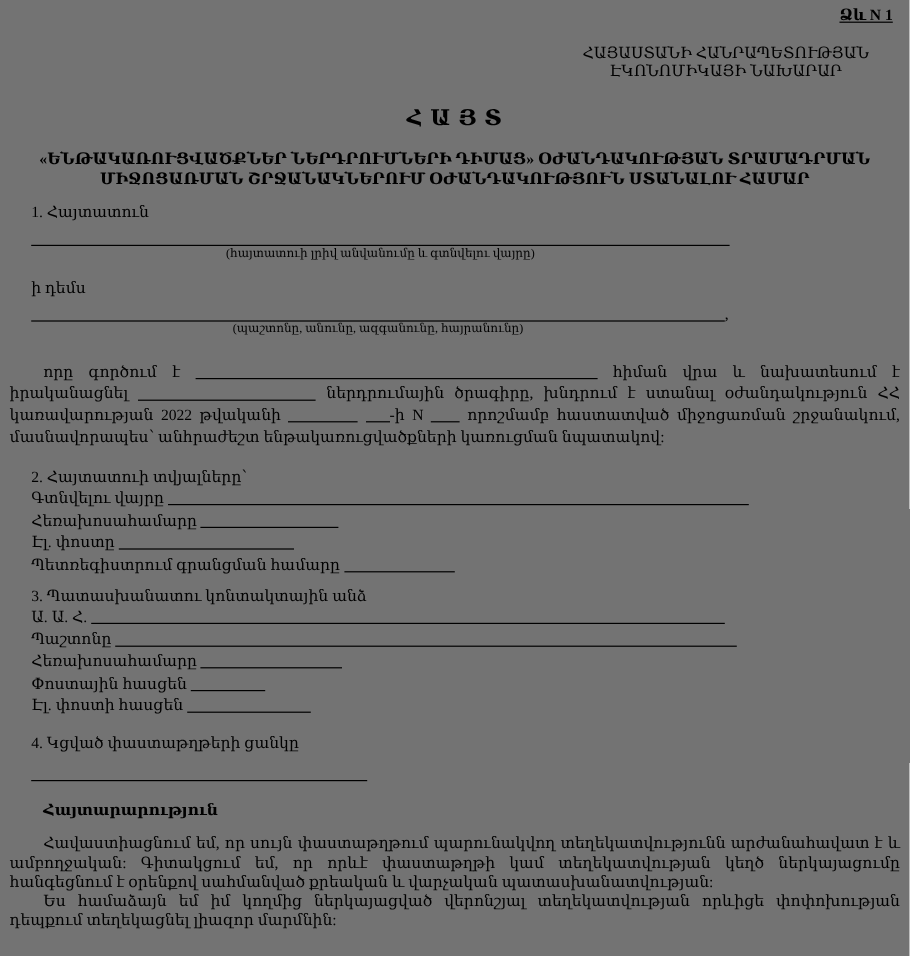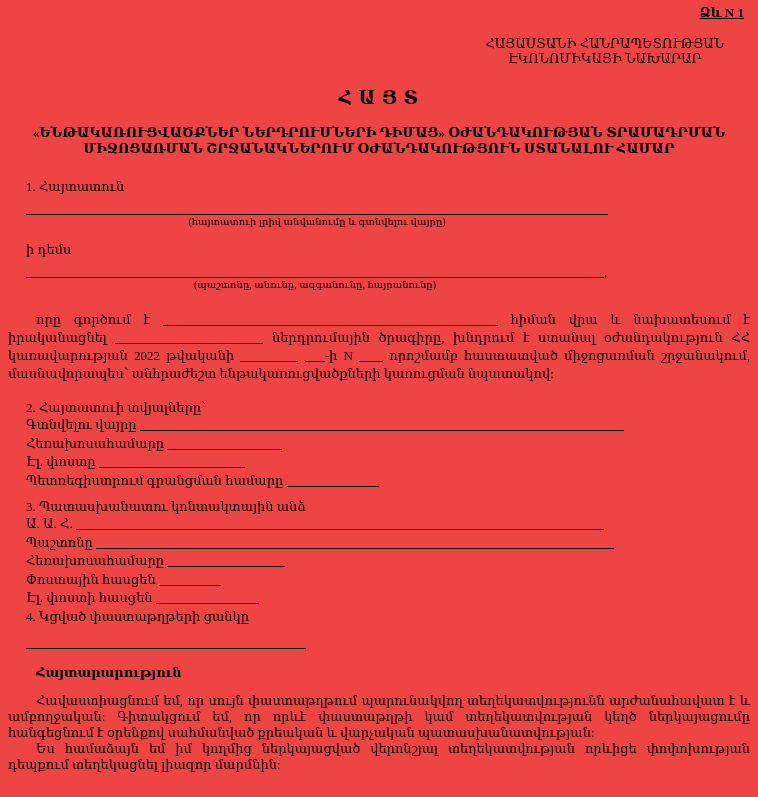--- a/index.html
+++ b/index.html
@@ -1,48 +1,48 @@
 <!DOCTYPE html>
 <html><head>
 <meta charset="utf-8">
 <style>
   * { margin:0; padding:0; box-sizing:border-box; }
   html,body { background:#ffffff; }
   .page {
     width:758px; height:797px; overflow:hidden;
-    background:#ef4444; color:#000000;
+    background:#737373; color:#000000;
     padding:4px 8px 0 8px;
     font-family:"Liberation Serif","DejaVu Serif",serif;
     font-size:13px; line-height:17px;
   }
   .form-no { text-align:right; font-weight:bold; text-decoration:underline; padding-right:6px; }
   .addressee { width:-moz-fit-content; width:fit-content; margin:16px 26px 0 auto; text-align:center; line-height:14.5px; }
   .blank { display:inline-block; border-bottom:1px solid #000; height:13px; vertical-align:-2px; }
   .iblank { display:inline-block; border-bottom:1px solid #000; height:13px; vertical-align:-2px; text-indent:0; }
   .w115{width:115px}
   .w335{width:335px}.w148{width:148px}.w58{width:58px}.w20{width:20px}.w24{width:24px}
   .w484{width:484px}.w146{width:146px}.w92{width:92px}
   .w528{width:528px}.w518{width:518px}.w118{width:118px}.w62{width:62px}.w103{width:103px}
   .title { text-align:center; font-weight:bold; font-size:18px; margin-top:24px; letter-spacing:1px; }
   .subtitle { text-align:center; font-weight:bold; font-size:13.2px; line-height:15.5px; margin-top:18px; }
   .sec-head { margin-left:18px; }
-  .s1-head { margin-top:22px; }
+  .s1-head { margin-top:12px; }
   .fill-line { border-bottom:1px solid #000; height:20px; margin-left:18px; width:582px; }
   .fill-row { margin-left:18px; display:flex; align-items:flex-end; height:20px; }
   .fill-row .fl { border-bottom:1px solid #000; width:578px; align-self:stretch; }
   .fill-row .comma { line-height:13px; }
   .caption { font-size:10px; line-height:13px; text-align:center; }
   .cap1 { width:582px; margin-left:18px; }
   .cap2 { width:578px; margin-left:18px; }
   .indem { margin-left:18px; margin-top:13px; }
   .para { text-align:justify; text-indent:28px; line-height:18px; margin-top:20px; }
   .field-row { margin-left:18px; line-height:18.5px; white-space:nowrap; }
   .s2-head { margin-top:16px; }
   .s3-head { margin-top:8px; }
-  .s4-head { }
+  .s4-head { margin-top:12px; }
   .s4-line { border-bottom:1px solid #000; height:24px; margin-left:18px; width:280px; }
   .decl-head { font-weight:bold; margin:16px 0 12px 28px; line-height:16px; }
   .decl-para { text-align:justify; text-indent:28px; line-height:16px; }
 </style>
 </head>
 <body>
 
 <div class="page">
 
   <div class="form-no">Ձև N 1</div>

